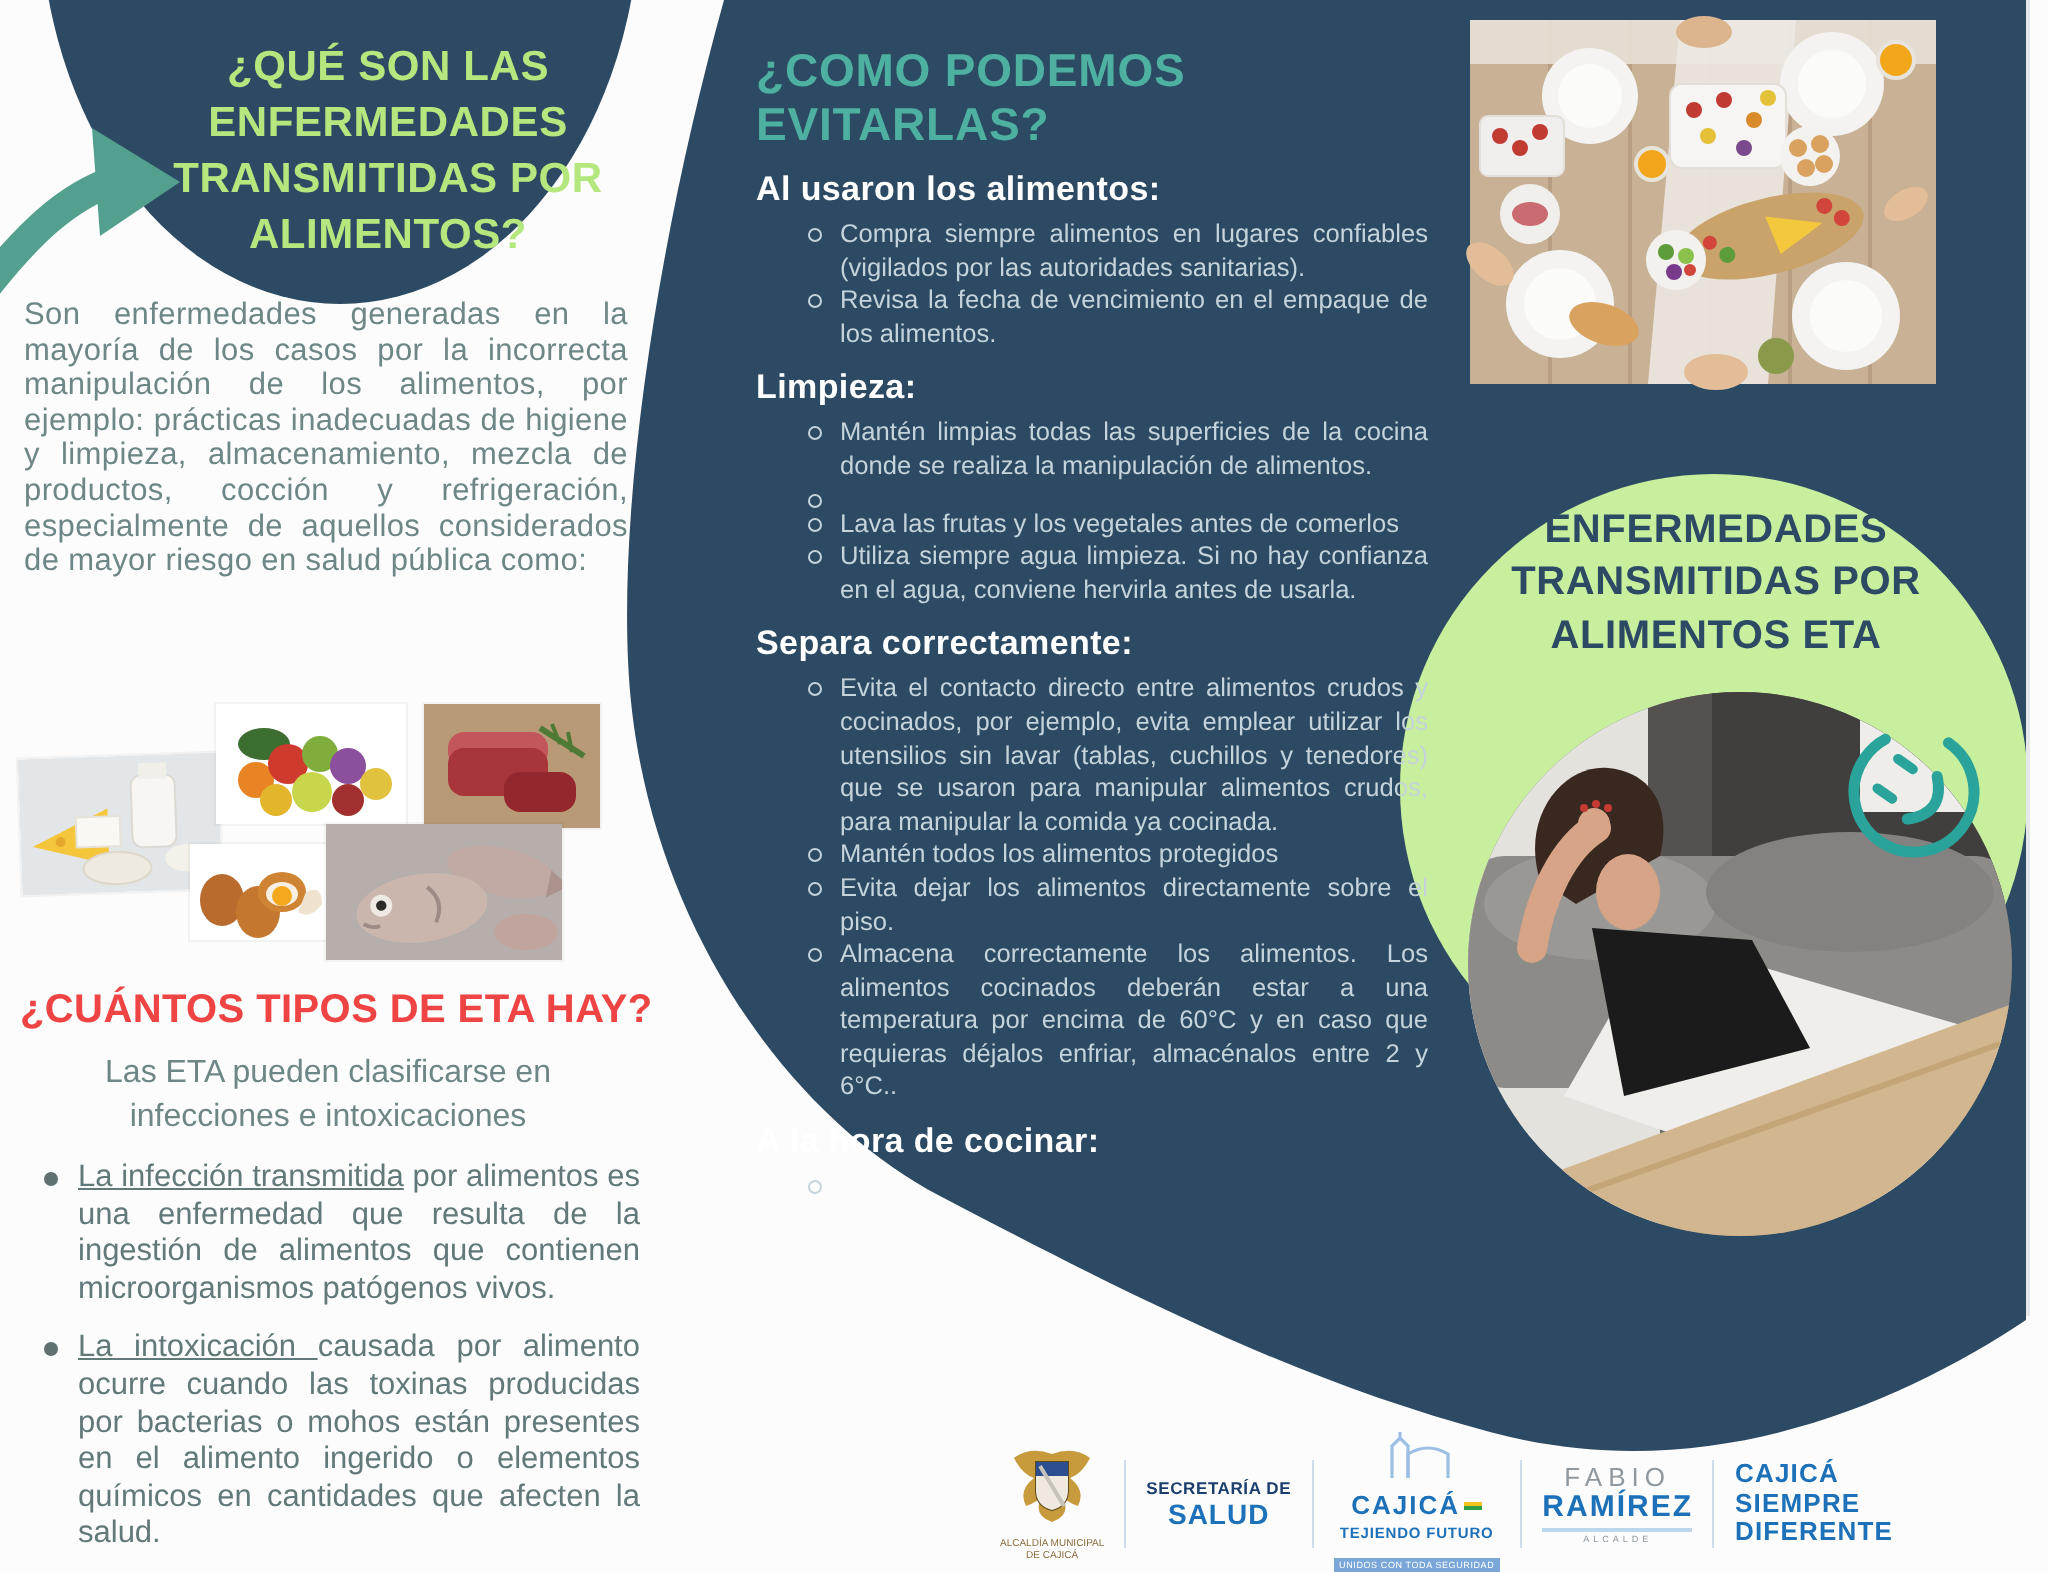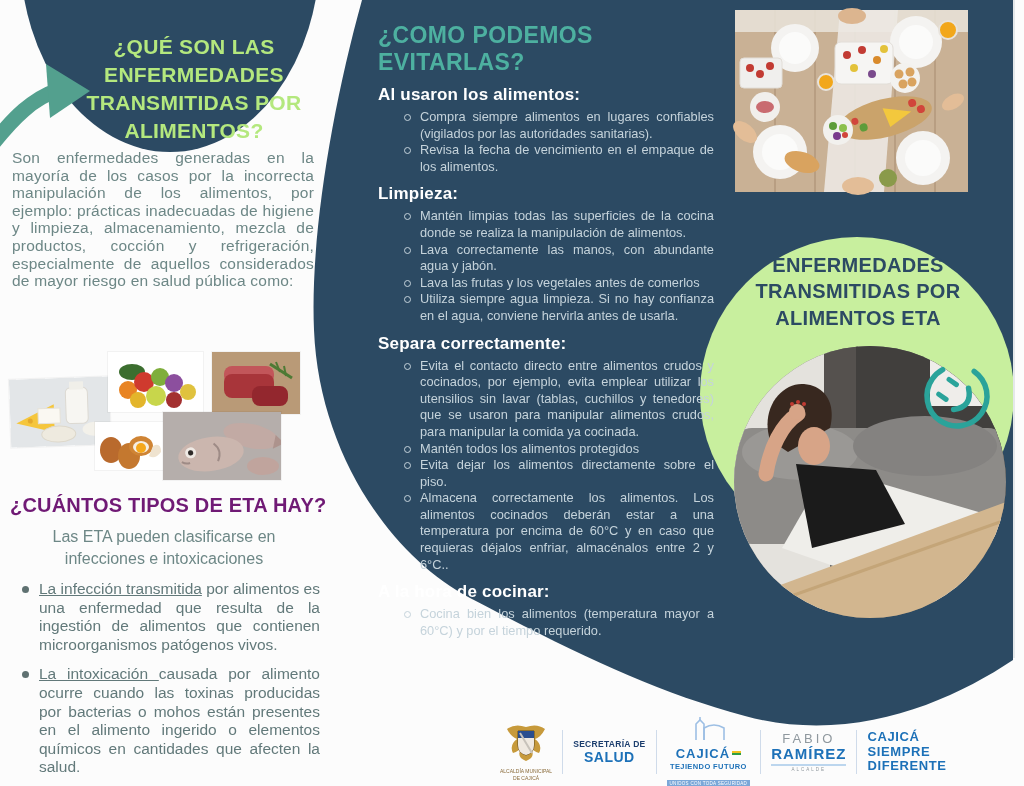--- a/index.html
+++ b/index.html
@@ -2,25 +2,25 @@
 <html><head>
 <meta charset="utf-8">
 <style>
   html,body{margin:0;padding:0;}
   body{font-family:"Liberation Sans","DejaVu Sans",sans-serif;background:#e9e9e9;}
   #page{position:relative;width:1024px;height:786px;background:#fcfcfc;overflow:hidden;}
   #bg{position:absolute;left:0;top:0;width:1024px;height:786px;}
   .abs{position:absolute;}
 
   
-  .l-title{left:70px;top:33px;width:248px;text-align:center;color:#b4e87e;font-weight:800;
+  .l-title{left:70px;top:20px;width:248px;text-align:center;color:#b4e87e;font-weight:800;
            font-size:21px;line-height:1.33;letter-spacing:.3px;}
   .l-intro{left:12px;top:149px;width:302px;color:#6d8786;font-size:15.5px;line-height:17.6px;
            text-align:justify;letter-spacing:.2px;}
-  .l-types-h{left:10px;top:494px;color:#701a75;font-weight:800;font-size:20px;white-space:nowrap;letter-spacing:.2px;}
+  .l-types-h{left:10px;top:494px;color:#ef4444;font-weight:800;font-size:20px;white-space:nowrap;letter-spacing:.2px;}
   .l-types-sub{left:28px;top:526px;width:272px;text-align:center;color:#6d8786;font-size:16px;line-height:1.35;}
   .l-bullets{left:22px;top:580px;width:298px;}
   .l-bullet{display:flex;margin-bottom:11px;color:#62797a;font-size:15.5px;line-height:18.6px;text-align:justify;}
   .l-dot{flex:none;width:7px;height:7px;border-radius:50%;background:#5f7171;margin:6px 10px 0 0;}
   .l-bullet .lead{text-decoration:underline;}
 
   
   .m-col{left:378px;top:22px;width:336px;}
   .m-title{color:#4db0a0;font-weight:800;font-size:23px;letter-spacing:.4px;margin:0 0 6px 0;}
   .m-head{color:#ffffff;font-weight:800;font-size:17px;margin:9px 0 4px 0;letter-spacing:.2px;}
@@ -265,21 +265,20 @@
         <span class="t">Revisa la fecha de vencimiento en el empaque de los alimentos.</span>
       </div>
 
     <div class="m-head">Limpieza:</div>
     <div class="m-item">
         <span class="m-dot"></span>
         <span class="t">Mantén limpias todas las superficies de la cocina donde se realiza la manipulación de alimentos.</span>
       </div>
     <div class="m-item">
         <span class="m-dot"></span>
-        <span class="t">Lava correctamente las manos, con abundante agua y jabón.</span>
       </div>
     <div class="m-item">
         <span class="m-dot"></span>
         <span class="t">Lava las frutas y los vegetales antes de comerlos</span>
       </div>
     <div class="m-item">
         <span class="m-dot"></span>
         <span class="t">Utiliza siempre agua limpieza. Si no hay confianza en el agua, conviene hervirla antes de usarla.</span>
       </div>
 
@@ -297,21 +296,20 @@
         <span class="t">Evita dejar los alimentos directamente sobre el piso.</span>
       </div>
     <div class="m-item">
         <span class="m-dot"></span>
         <span class="t">Almacena correctamente los alimentos. Los alimentos cocinados deberán estar a una temperatura por encima de 60°C y en caso que requieras déjalos enfriar,  almacénalos entre 2 y 6°C..</span>
       </div>
 
     <div class="m-head">A la hora de cocinar:</div>
     <div class="m-item">
         <span class="m-dot"></span>
-        <span class="t">Cocina bien los alimentos (temperatura mayor a 60°C) y por el tiempo requerido.</span>
       </div>
   </div>
 
   <div class="abs r-badge">ENFERMEDADES TRANSMITIDAS POR ALIMENTOS ETA</div>
 
   <div class="abs footer">
     <div class="f-block">
       <svg width="46" height="40" viewBox="0 0 46 40">
         <path d="M 4,6 Q 12,0 23,4 Q 34,0 42,6 Q 38,14 32,16 Q 40,22 36,30 Q 30,28 27,24 Q 34,34 23,38 Q 12,34 19,24 Q 16,28 10,30 Q 6,22 14,16 Q 8,14 4,6 Z" fill="#c79a3b"></path>
         <path d="M 15,8 L 31,8 L 31,22 Q 31,30 23,32 Q 15,30 15,22 Z" fill="#8a2420" stroke="#5d4a1e"></path>

